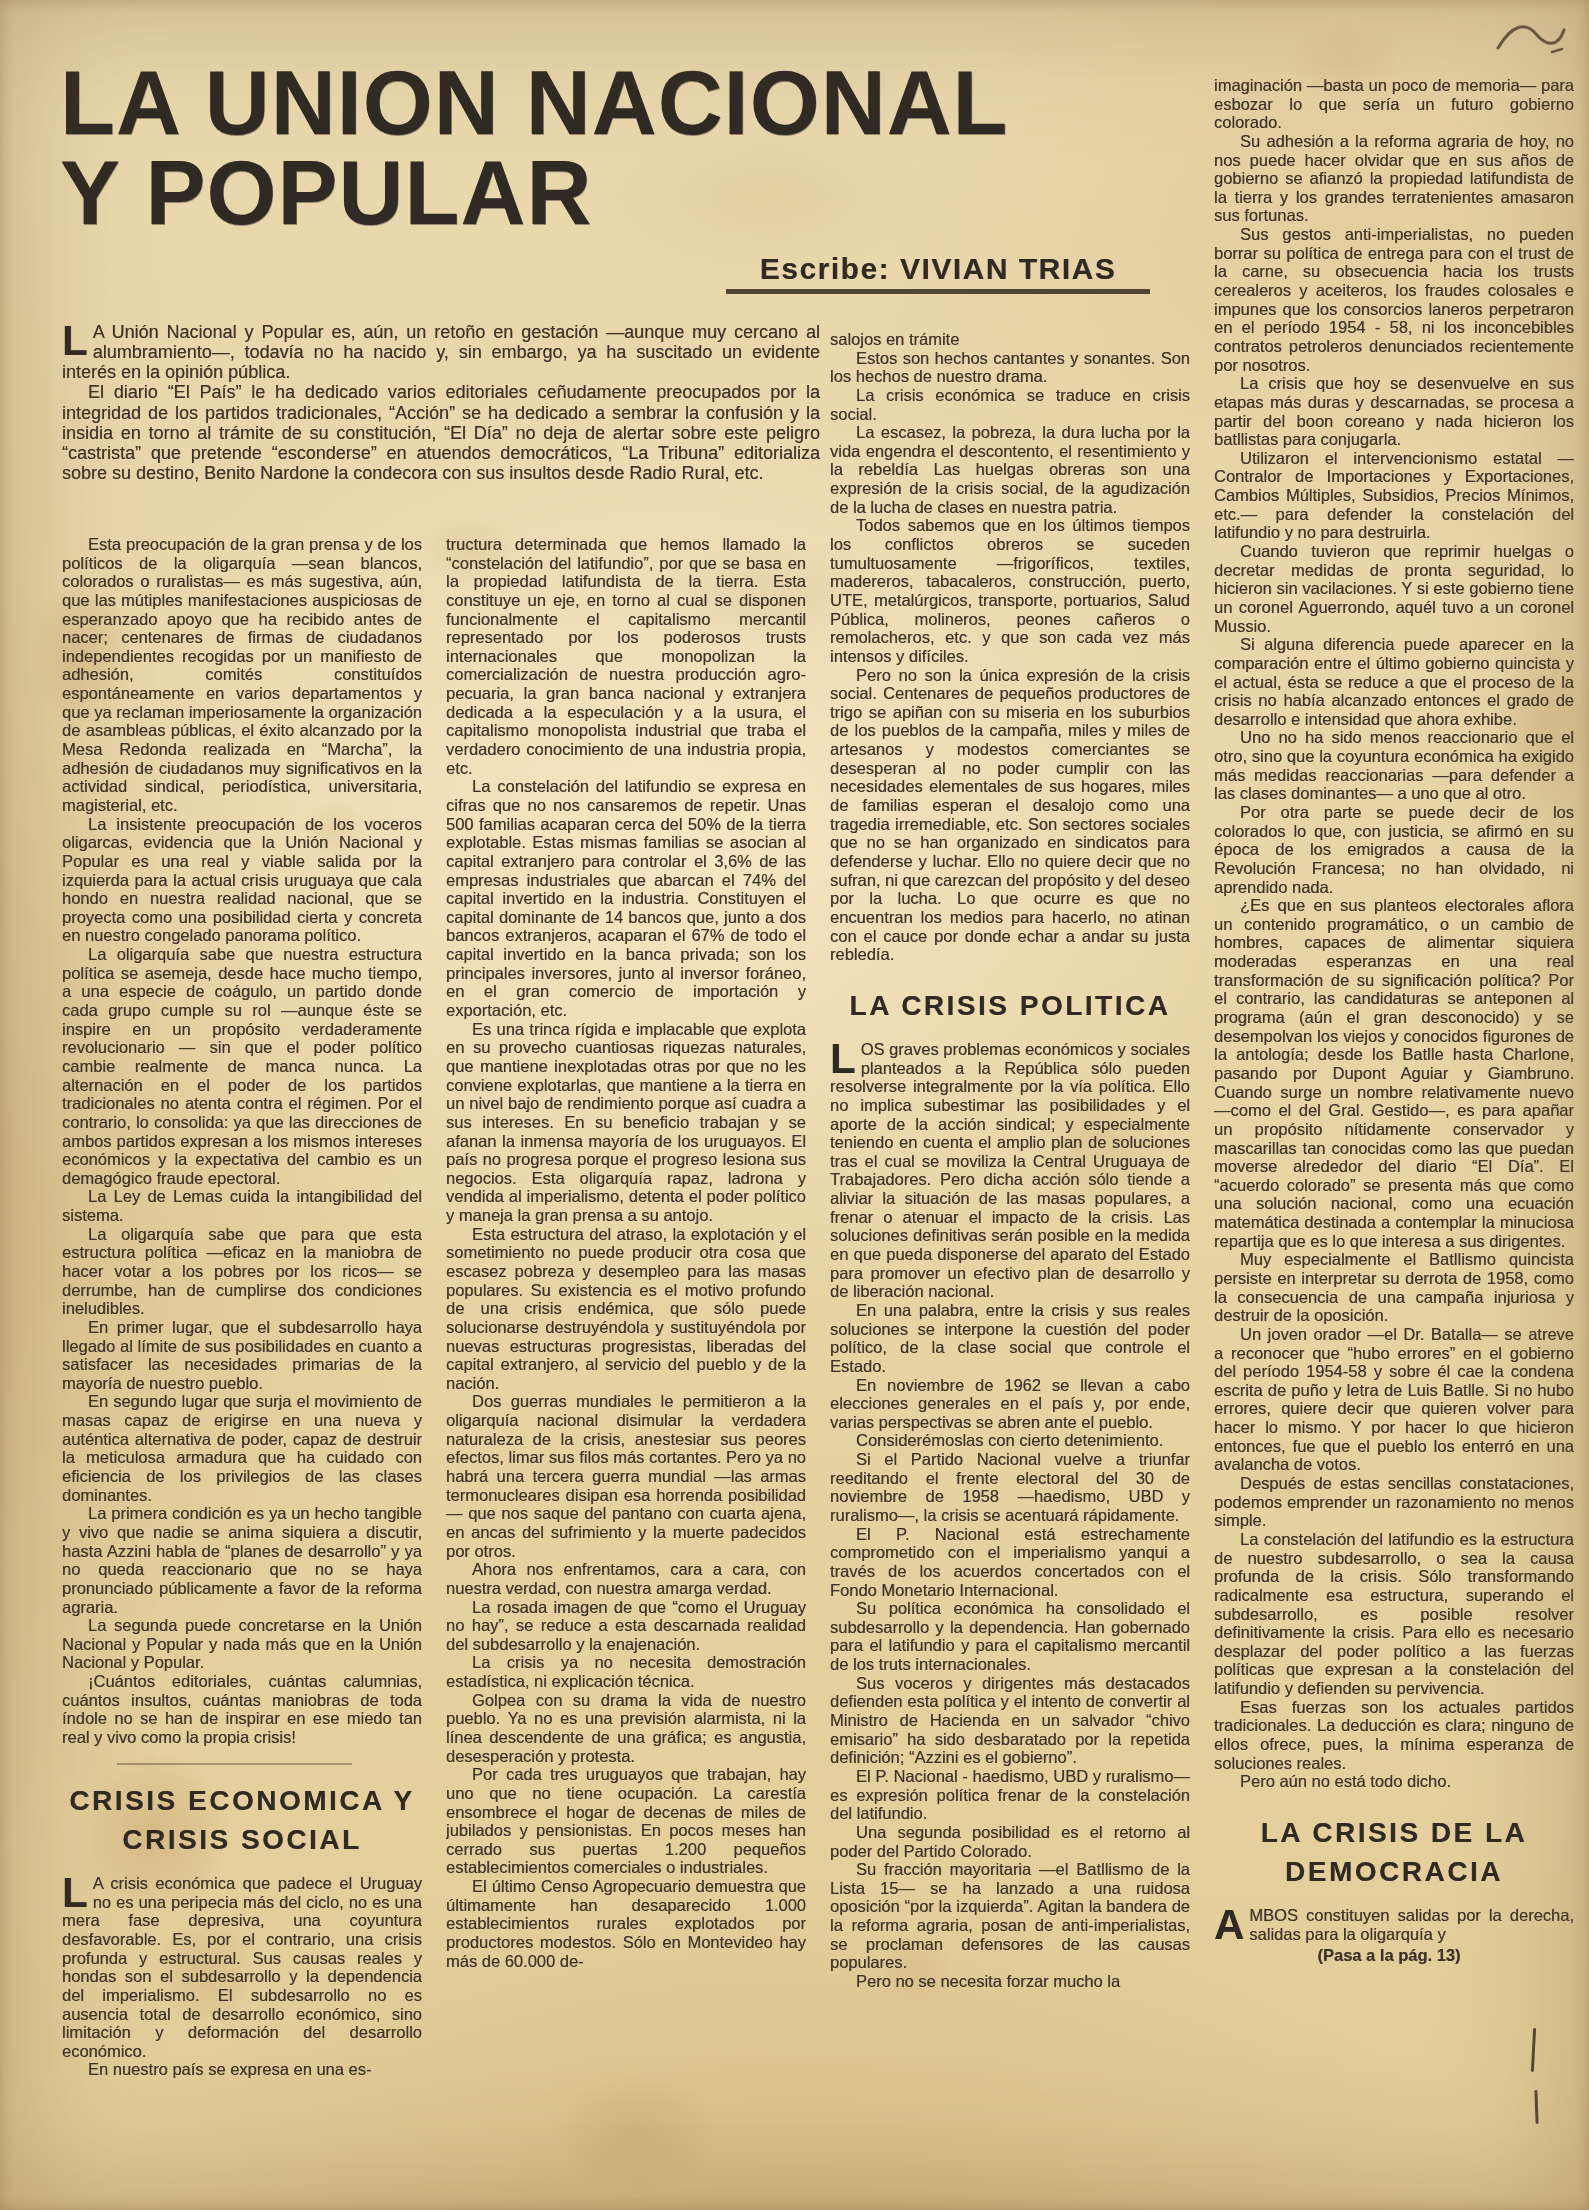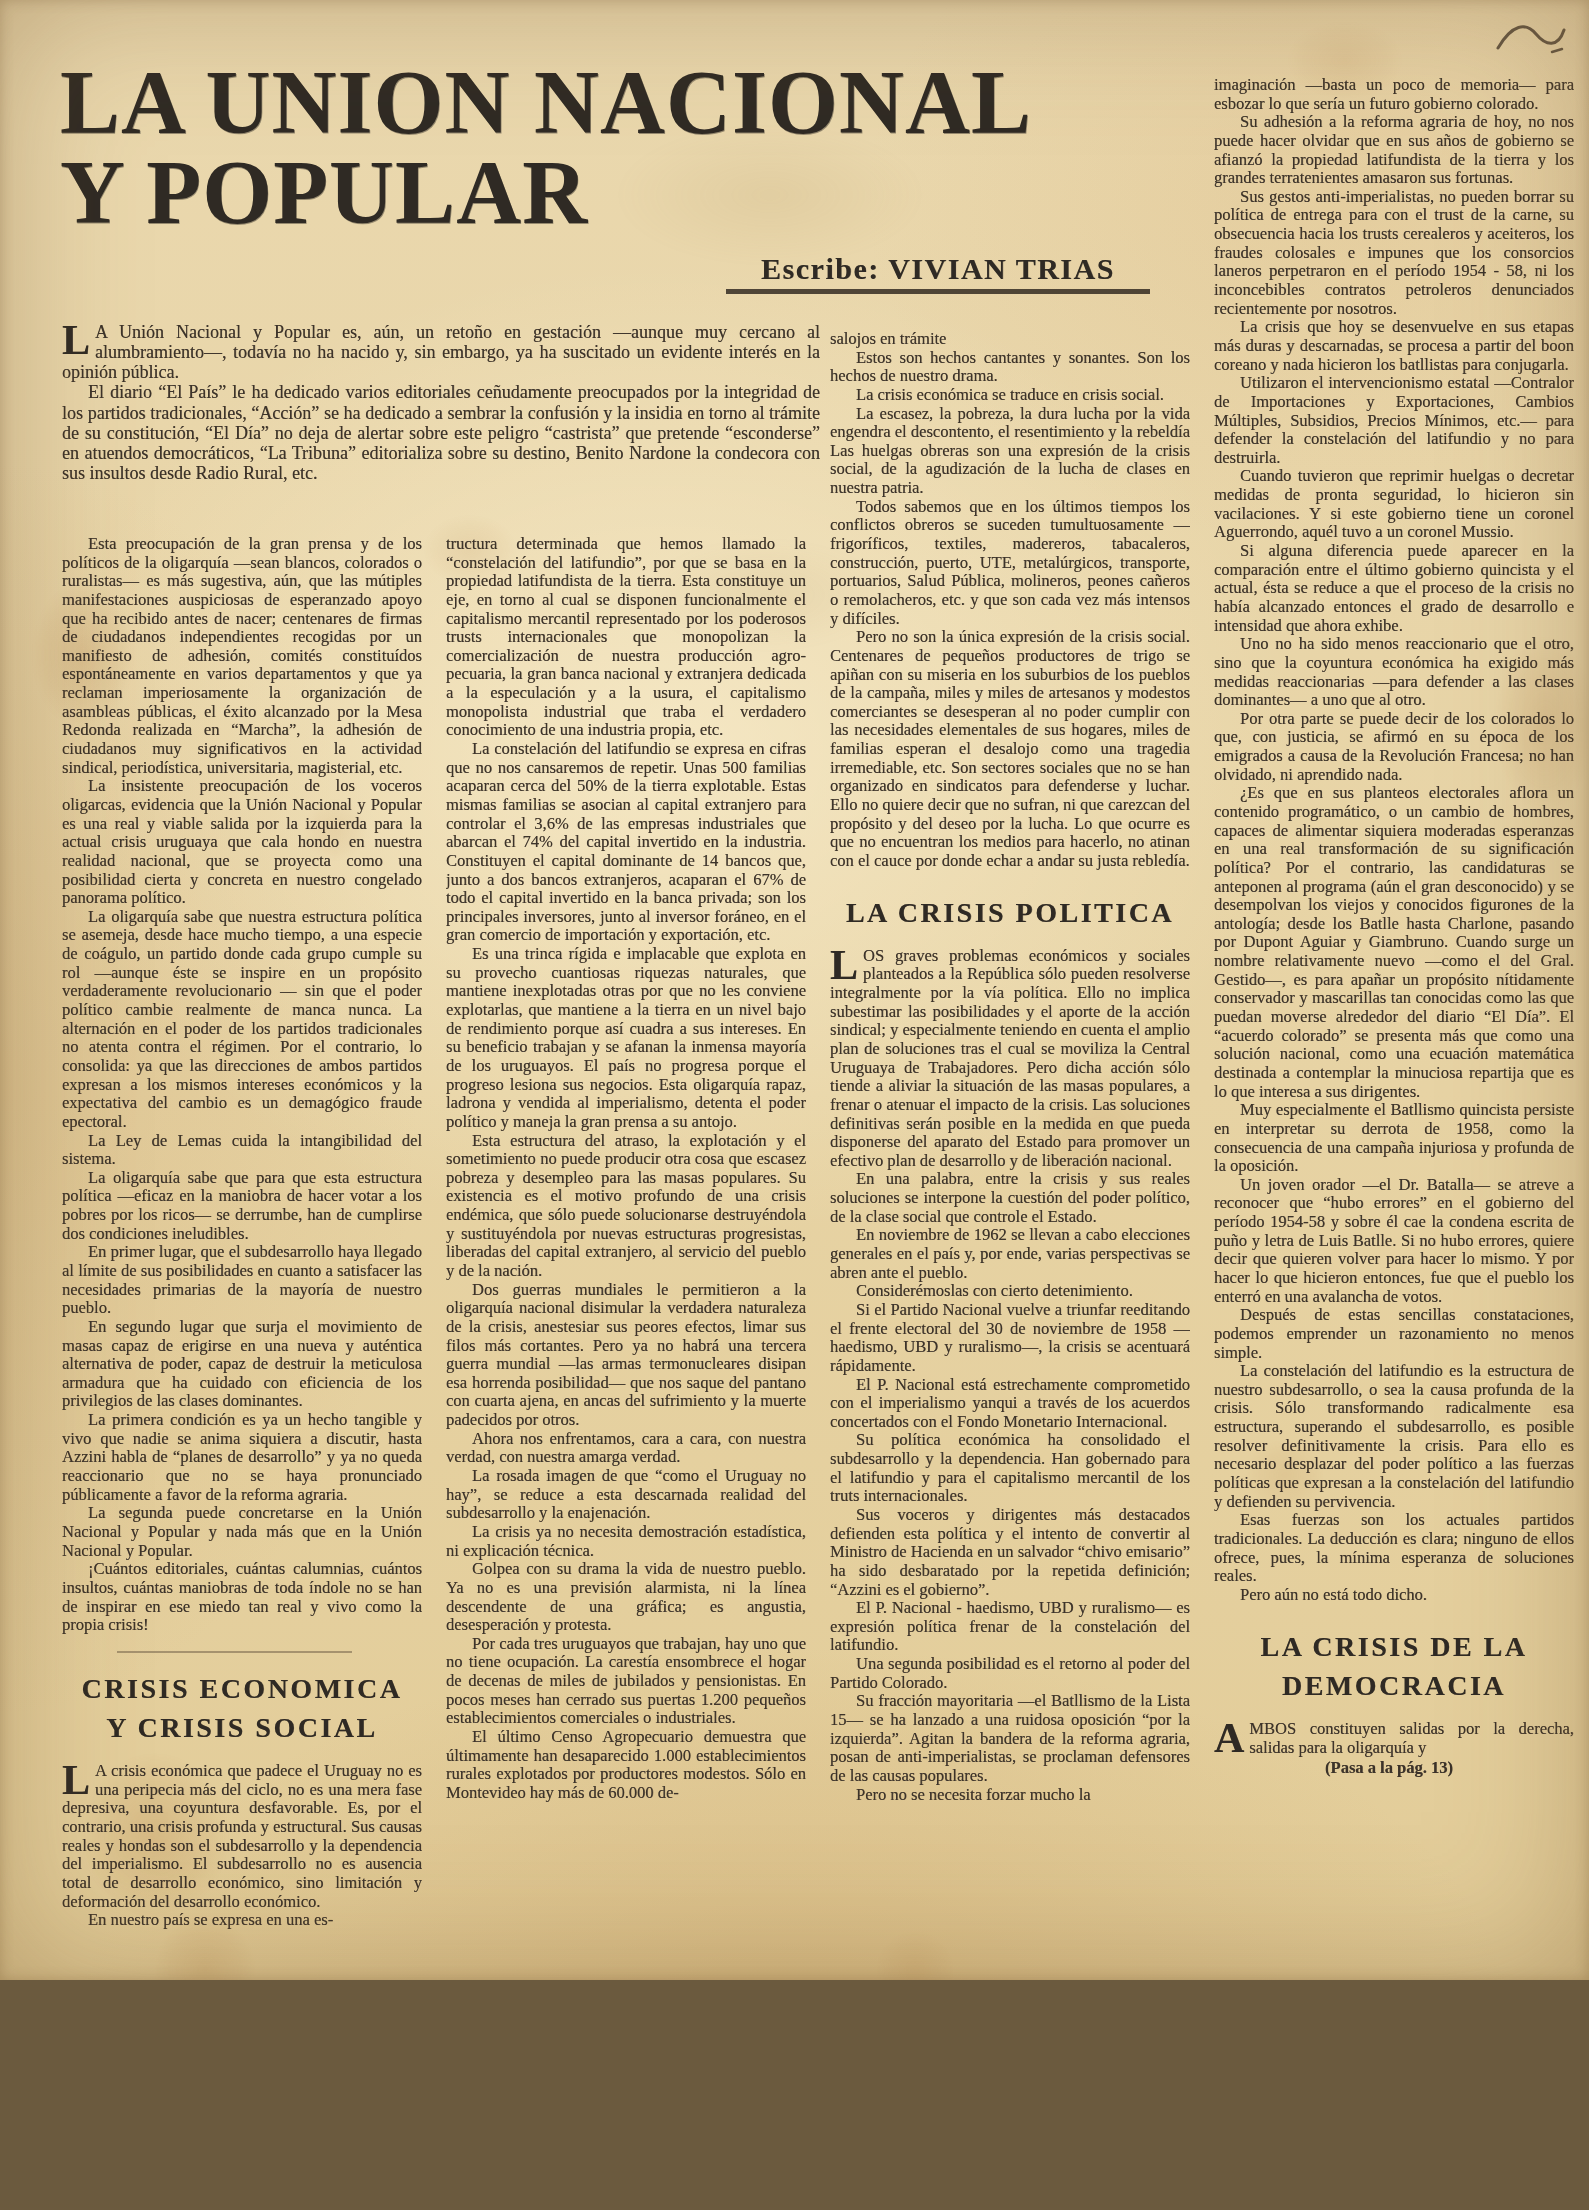--- a/index.html
+++ b/index.html
@@ -3,31 +3,31 @@
 <meta charset="utf-8">
 <style>
   :root{
     --paper:#e8d5a8;
     --ink:#3c332a;
     --ink-dark:#2f2a24;
   }
   html,body{margin:0;padding:0;background:#6b5a3e;}
   .page{
     position:relative;
-    width:1589px;height:1980px;
+    width:1589px;height:2210px;
     margin:0 auto;
     background-color:var(--paper);
     background-image:
       radial-gradient(ellipse 900px 700px at 42% 38%, rgba(255,246,219,0.55), rgba(255,246,219,0) 70%),
       radial-gradient(ellipse 700px 500px at 85% 10%, rgba(205,160,95,0.18), rgba(205,160,95,0) 70%),
       radial-gradient(ellipse 600px 900px at 0% 55%, rgba(190,148,88,0.22), rgba(190,148,88,0) 70%),
       radial-gradient(ellipse 1000px 520px at 50% 102%, rgba(186,140,78,0.26), rgba(186,140,78,0) 72%),
       linear-gradient(180deg,#ead8ae 0%,#e7d3a4 55%,#e2cc98 100%);
     overflow:hidden;
-    font-family:Liberation Serif, serif;
+    font-family:Liberation Sans, sans-serif;
     color:var(--ink);
   }
   .page::after{
     content:"";position:absolute;inset:0;pointer-events:none;
     box-shadow:inset 0 0 140px rgba(118,84,40,0.38), inset 0 0 14px rgba(100,70,32,0.30);
   }
   
   .title{
     position:absolute;left:60px;top:58px;margin:0;
     font-size:90px;line-height:1.0;font-weight:bold;
@@ -179,21 +179,21 @@
       <p class="para cont">imaginación —basta un poco de memoria— para esbozar lo que sería un futuro gobierno colorado.</p>
       <p class="para">Su adhesión a la reforma agraria de hoy, no nos puede hacer olvidar que en sus años de gobierno se afianzó la propiedad latifundista de la tierra y los grandes terratenientes amasaron sus fortunas.</p>
       <p class="para">Sus gestos anti-imperialistas, no pueden borrar su política de entrega para con el trust de la carne, su obsecuencia hacia los trusts cerealeros y aceiteros, los fraudes colosales e impunes que los consorcios laneros perpetraron en el período 1954 - 58, ni los inconcebibles contratos petroleros denunciados recientemente por nosotros.</p>
       <p class="para">La crisis que hoy se desenvuelve en sus etapas más duras y descarnadas, se procesa a partir del boon coreano y nada hicieron los batllistas para conjugarla.</p>
       <p class="para">Utilizaron el intervencionismo estatal —Contralor de Importaciones y Exportaciones, Cambios Múltiples, Subsidios, Precios Mínimos, etc.— para defender la constelación del latifundio y no para destruirla.</p>
       <p class="para">Cuando tuvieron que reprimir huelgas o decretar medidas de pronta seguridad, lo hicieron sin vacilaciones. Y si este gobierno tiene un coronel Aguerrondo, aquél tuvo a un coronel Mussio.</p>
       <p class="para">Si alguna diferencia puede aparecer en la comparación entre el último gobierno quincista y el actual, ésta se reduce a que el proceso de la crisis no había alcanzado entonces el grado de desarrollo e intensidad que ahora exhibe.</p>
       <p class="para">Uno no ha sido menos reaccionario que el otro, sino que la coyuntura económica ha exigido más medidas reaccionarias —para defender a las clases dominantes— a uno que al otro.</p>
       <p class="para">Por otra parte se puede decir de los colorados lo que, con justicia, se afirmó en su época de los emigrados a causa de la Revolución Francesa; no han olvidado, ni aprendido nada.</p>
       <p class="para">¿Es que en sus planteos electorales aflora un contenido programático, o un cambio de hombres, capaces de alimentar siquiera moderadas esperanzas en una real transformación de su significación política? Por el contrario, las candidaturas se anteponen al programa (aún el gran desconocido) y se desempolvan los viejos y conocidos figurones de la antología; desde los Batlle hasta Charlone, pasando por Dupont Aguiar y Giambruno. Cuando surge un nombre relativamente nuevo —como el del Gral. Gestido—, es para apañar un propósito nítidamente conservador y mascarillas tan conocidas como las que puedan moverse alrededor del diario “El Día”. El “acuerdo colorado” se presenta más que como una solución nacional, como una ecuación matemática destinada a contemplar la minuciosa repartija que es lo que interesa a sus dirigentes.</p>
-      <p class="para">Muy especialmente el Batllismo quincista persiste en interpretar su derrota de 1958, como la consecuencia de una campaña injuriosa y profunda de la oposición.</p>
+      <p class="para">Muy especialmente el Batllismo quincista persiste en interpretar su derrota de 1958, como la consecuencia de una campaña injuriosa y destruir de la oposición.</p>
       <p class="para">Un joven orador —el Dr. Batalla— se atreve a reconocer que “hubo errores” en el gobierno del período 1954-58 y sobre él cae la condena escrita de puño y letra de Luis Batlle. Si no hubo errores, quiere decir que quieren volver para hacer lo mismo. Y por hacer lo que hicieron entonces, fue que el pueblo los enterró en una avalancha de votos.</p>
       <p class="para">Después de estas sencillas constataciones, podemos emprender un razonamiento no menos simple.</p>
       <p class="para">La constelación del latifundio es la estructura de nuestro subdesarrollo, o sea la causa profunda de la crisis. Sólo transformando radicalmente esa estructura, superando el subdesarrollo, es posible resolver definitivamente la crisis. Para ello es necesario desplazar del poder político a las fuerzas políticas que expresan a la constelación del latifundio y defienden su pervivencia.</p>
       <p class="para">Esas fuerzas son los actuales partidos tradicionales. La deducción es clara; ninguno de ellos ofrece, pues, la mínima esperanza de soluciones reales.</p>
       <p class="para">Pero aún no está todo dicho.</p>
       <div class="section-header">LA CRISIS DE LA DEMOCRACIA</div>
       <p class="para cont"><span class="dropcap">A</span>MBOS constituyen salidas por la derecha, salidas para la oligarquía y</p>
       <p class="para continuation">(Pasa a la pág. 13)</p>
     </section>
 

